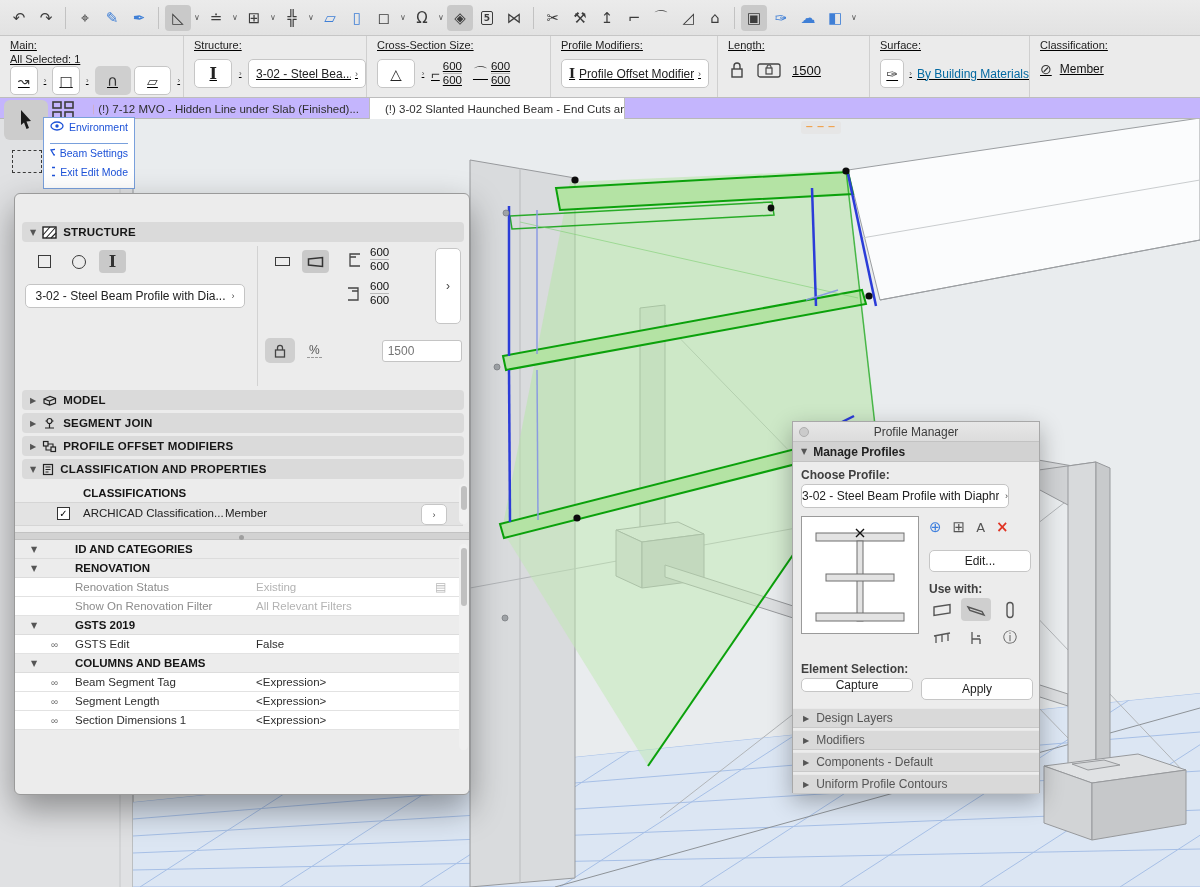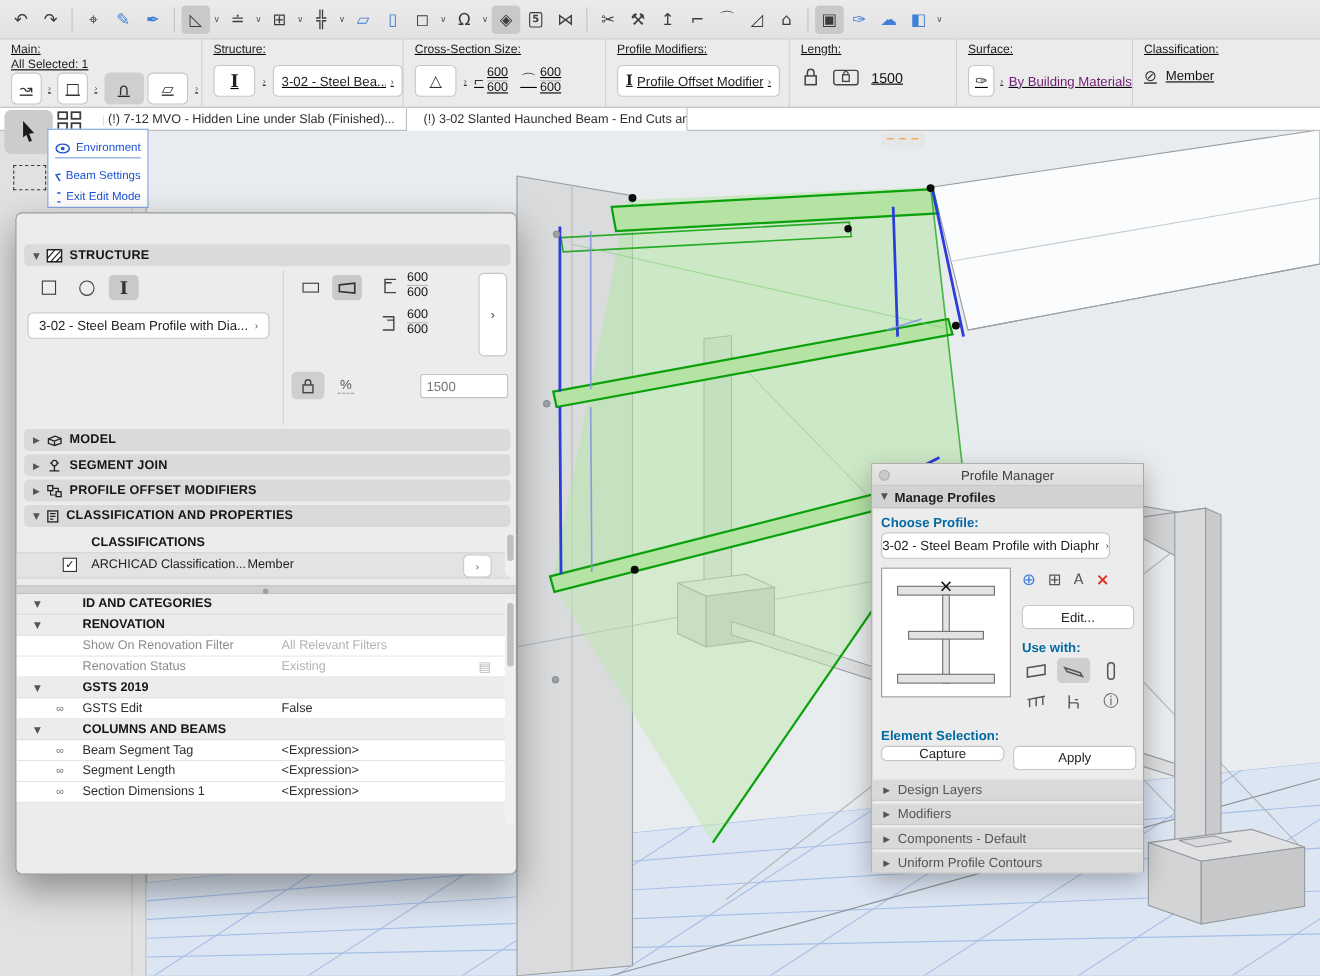--- a/index.html
+++ b/index.html
@@ -35,36 +35,36 @@
     display:flex; align-items:center; justify-content:center; font-size:15px; color:#333;
     font-family:"DejaVu Sans", sans-serif; }
   .mini { font-size:9px; color:#444; }
   .ibeamG { font-family:"DejaVu Serif", serif; font-weight:bold; font-size:16px; }
   .dims { display:flex; flex-direction:column; font-size:11.5px; color:#111; line-height:13px; }
   .dims span+span { border-top:1px solid #b9b9b9; }
   .statline { font-size:11px; color:#1d1d1d; margin-top:2px; }
 
   
   #tabbar { position:absolute; left:0; top:98px; width:1200px; height:21px;
-    background:#ffffff; border-bottom:1px solid #b8b8b8; display:flex; z-index:55; }
+    background:#c4b5fd; border-bottom:1px solid #b8b8b8; display:flex; z-index:55; }
   .tab { height:21px; display:flex; align-items:center; gap:5px; padding:0 10px;
     border-right:1px solid #bdbdbd; font-size:11.5px; color:#2e2e2e; white-space:nowrap; overflow:hidden; }
   .tab.active { background:#fff; }
 
   
   #arrowtool { position:absolute; left:4px; top:100px; width:44px; height:40px;
     background:#cccccc; border-radius:6px; z-index:56; display:flex; align-items:center; justify-content:center; }
   #marqueetool { position:absolute; left:12px; top:150px; width:30px; height:23px;
     border:1.6px dashed #3a3a3a; z-index:56; }
   #quadview { position:absolute; left:50px; top:99px; z-index:56; }
 
   
   #ctxmenu { position:absolute; left:43px; top:117px; width:92px;
     background:#fff; border:1px solid #79a0dc; z-index:70; padding:3px 0; }
-  .cmi { display:flex; align-items:flex-end; gap:5px; height:19px; padding:0 6px;
+  .cmi { display:flex; align-items:flex-start; gap:5px; height:19px; padding:0 6px;
     font-size:10.5px; color:#1d52d8; white-space:nowrap; }
   .cmsep { height:1px; background:#79a0dc; margin:3px 6px; }
 
   
   #dragdash { position:absolute; left:801px; top:121px; width:40px; height:13px; background:#e6e6e6;
     border-radius:3px; color:#f0a14c; font-weight:bold; font-size:11px; letter-spacing:1px;
     text-align:center; line-height:11px; z-index:56; overflow:hidden; }
 
   
   #dlg { position:absolute; left:14px; top:193px; width:456px; height:602px;
@@ -108,21 +108,21 @@
 
   
   #pm { position:absolute; left:792px; top:421px; width:248px; height:372px; background:#ececec;
     border:1px solid #a8a8a8; box-shadow:0 8px 22px rgba(0,0,0,.3); z-index:40; }
   #pmtitle { height:20px; background:linear-gradient(#e7e7e7,#dcdcdc); border-bottom:1px solid #c2c2c2;
     display:flex; align-items:center; justify-content:center; font-size:12px; color:#3c3c3c; position:relative; }
   #pmtitle .dot { position:absolute; left:6px; top:5px; width:10px; height:10px; border-radius:50%;
     background:#cbcbcb; border:1px solid #aeaeae; }
   .pmbar { height:20px; background:#d2d2d2; display:flex; align-items:center; gap:6px; padding:0 8px;
     font-size:12px; font-weight:bold; color:#222; border-bottom:1px solid #c2c2c2; }
-  .pmlabel { font-size:12px; color:#0369a1; font-weight:bold; }
+  .pmlabel { font-size:12px; color:#404040; font-weight:bold; }
   .pmpanel { height:20px; background:#d9d9d9; display:flex; align-items:center; gap:7px; padding:0 10px;
     font-size:12px; color:#555; border-top:1px solid #e8e8e8; border-bottom:1px solid #c9c9c9; }
   .uw { width:30px; height:23px; border-radius:4px; display:flex; align-items:center; justify-content:center; }
   .uw.sel { background:#cfcfcf; }
   .mgic { font-size:15px; color:#555; font-family:"DejaVu Sans", sans-serif; }
 </style>
 </head>
 <body>
 
 <svg id="scene" class="abs" style="left:0;top:118px;z-index:1" width="1200" height="769" viewBox="0 0 1200 769">
@@ -407,21 +407,21 @@
       <span style="font-size:13px;color:#111">1500</span>
     </div>
   </div>
   <div class="isec" style="width:160px">
     <div class="ilabel">Surface:</div>
     <div class="irow" style="margin-top:8px">
       <button class="wbtn" style="width:36px;padding:0">
           <span class="g">✑</span>
         </button>
       <span class="chev">›</span>
-      <span style="font-size:12px;color:#701a75;white-space:nowrap">By Building Materials</span>
+      <span style="font-size:12px;color:#0369a1;white-space:nowrap">By Building Materials</span>
     </div>
   </div>
   <div class="isec" style="width:170px;border-right:none">
     <div class="ilabel">Classification:</div>
     <div class="irow" style="margin-top:10px;gap:8px">
       <span class="g" style="font-size:14px;color:#333">⊘</span>
       <span style="font-size:12px;color:#111">Member</span>
     </div>
   </div>
 </div>
@@ -612,27 +612,27 @@
   <div class="abs" style="left:0;top:346px;width:448px">
     <div class="pgroup">
       <span class="caret abs" style="left:16px">▼</span>
       <span class="pname">ID AND CATEGORIES</span>
     </div>
     <div class="pgroup">
       <span class="caret abs" style="left:16px">▼</span>
       <span class="pname">RENOVATION</span>
     </div>
     <div class="prow">
-      <span class="pname gname">Show On Renovation Filter</span>
-      <span class="pval muted">All Relevant Filters</span>
-    </div>
-    <div class="prow">
       <span class="pname gname">Renovation Status</span>
       <span class="pval muted">Existing</span>
       <span class="abs" style="left:420px;font-size:12px;color:#b9b9b9">▤</span>
+    </div>
+    <div class="prow">
+      <span class="pname gname">Show On Renovation Filter</span>
+      <span class="pval muted">All Relevant Filters</span>
     </div>
     <div class="pgroup">
       <span class="caret abs" style="left:16px">▼</span>
       <span class="pname">GSTS 2019</span>
     </div>
     <div class="prow">
       <span class="linkic">∞</span>
       <span class="pname">GSTS Edit</span>
       <span class="pval">False</span>
     </div>

